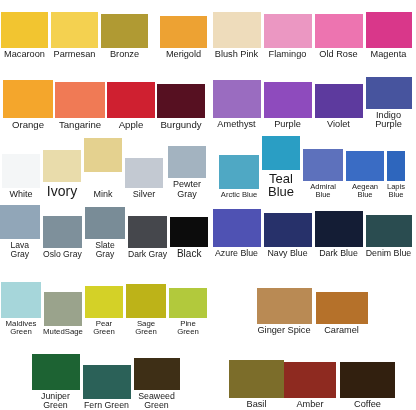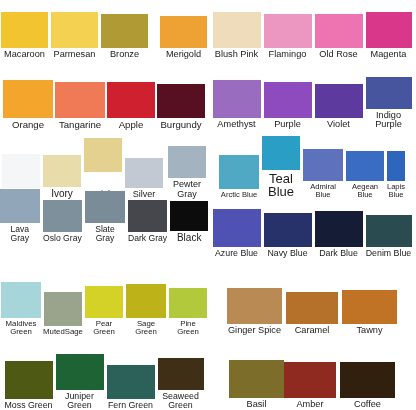--- a/index.html
+++ b/index.html
@@ -110,37 +110,37 @@
         </div>
       </div>
       <div class="swatch-row" style="position: absolute; left: 0px; right: 0px; top: 144px; height: 55px;">
         <div class="row-inner">
           <div class="cell" style="width: 38px; margin-left: 0px;">
             <div class="swatch" title="White" style="height: 34px; background: rgb(244, 246, 247);"></div>
             <div class="label" style="font-size: 9px;">White</div>
           </div>
           <div class="cell" style="width: 38px; margin-left: 3px;">
             <div class="swatch" title="Ivory" style="height: 32px; background: rgb(233, 220, 171);"></div>
-            <div class="label" style="font-size: 10px;">Ivory</div>
+            <div class="label" style="font-size: 14px;">Ivory</div>
           </div>
           <div class="cell" style="width: 38px; margin-left: 3px; gap: 16px;">
             <div class="swatch" title="Mink" style="height: 34px; background: rgb(228, 209, 143);"></div>
             <div class="label" style="font-size: 9px;">Mink</div>
           </div>
           <div class="cell" style="width: 38px; margin-left: 3px;">
             <div class="swatch" title="Silver" style="height: 30px; background: rgb(195, 201, 210);"></div>
             <div class="label" style="font-size: 9px;">Silver</div>
           </div>
           <div class="cell" style="width: 38px; margin-left: 5px;">
             <div class="swatch" title="Pewter Gray" style="height: 32px; background: rgb(163, 179, 192);"></div>
             <div class="label" style="font-size: 9px;">Pewter Gray</div>
           </div>
         </div>
       </div>
-      <div class="swatch-row" style="position: absolute; left: 0px; right: 0px; top: 185px; height: 58px;">
+      <div class="swatch-row" style="position: absolute; left: 0px; right: 0px; top: 201px; height: 58px;">
         <div class="row-inner">
           <div class="cell" style="width: 40px; margin-left: 0px;">
             <div class="swatch" title="Lava Gray" style="height: 34px; background: rgb(145, 166, 184);"></div>
             <div class="label" style="font-size: 8.6px;">Lava Gray</div>
           </div>
           <div class="cell" style="width: 40px; margin-left: 3px;">
             <div class="swatch" title="Oslo Gray" style="height: 32px; background: rgb(126, 144, 155);"></div>
             <div class="label" style="font-size: 8.6px;">Oslo Gray</div>
           </div>
           <div class="cell" style="width: 40px; margin-left: 3px;">
@@ -176,24 +176,20 @@
             <div class="label" style="font-size: 7.8px;">Sage Green</div>
           </div>
           <div class="cell" style="width: 38px; margin-left: 3px;">
             <div class="swatch" title="Pine Green" style="height: 30px; background: rgb(178, 201, 60);"></div>
             <div class="label" style="font-size: 7.8px;">Pine Green</div>
           </div>
         </div>
       </div>
       <div class="swatch-row" style="position: absolute; left: 0px; right: 0px; top: 340px; height: 70px;">
         <div class="row-inner">
-          <div class="cell" style="width: 48px; margin-left: 0px;">
-            <div class="swatch" title="Moss Green" style="height: 38px; background: rgb(78, 90, 19);"></div>
-            <div class="label" style="font-size: 8.8px;">Moss Green</div>
-          </div>
           <div class="cell" style="width: 48px; margin-left: 3px;">
             <div class="swatch" title="Juniper Green" style="height: 36px; background: rgb(29, 99, 51);"></div>
             <div class="label" style="font-size: 8.8px;">Juniper Green</div>
           </div>
           <div class="cell" style="width: 48px; margin-left: 3px;">
             <div class="swatch" title="Fern Green" style="height: 34px; background: rgb(43, 97, 88);"></div>
             <div class="label" style="font-size: 8.8px;">Fern Green</div>
           </div>
           <div class="cell" style="width: 46px; margin-left: 3px;">
             <div class="swatch" title="Seaweed Green" style="height: 32px; background: rgb(62, 47, 22);"></div>
@@ -289,24 +285,20 @@
       </div>
       <div class="swatch-row" style="position: absolute; left: 0px; right: 0px; top: 276px; height: 60px;">
         <div class="row-inner">
           <div class="cell" style="width: 55px; margin-left: 0px;">
             <div class="swatch" title="Ginger Spice" style="height: 36px; background: rgb(185, 138, 84);"></div>
             <div class="label" style="font-size: 9.2px;">Ginger Spice</div>
           </div>
           <div class="cell" style="width: 52px; margin-left: 4px;">
             <div class="swatch" title="Caramel" style="height: 32px; background: rgb(181, 113, 42);"></div>
             <div class="label" style="font-size: 9.2px;">Caramel</div>
-          </div>
-          <div class="cell" style="width: 55px; margin-left: 4px;">
-            <div class="swatch" title="Tawny" style="height: 34px; background: rgb(192, 114, 37);"></div>
-            <div class="label" style="font-size: 9.2px;">Tawny</div>
           </div>
         </div>
       </div>
       <div class="swatch-row" style="position: absolute; left: 0px; right: 0px; top: 340px; height: 70px;">
         <div class="row-inner">
           <div class="cell" style="width: 55px; margin-left: 0px;">
             <div class="swatch" title="Basil" style="height: 38px; background: rgb(124, 109, 42);"></div>
             <div class="label" style="font-size: 9.2px;">Basil</div>
           </div>
           <div class="cell" style="width: 52px; ">

